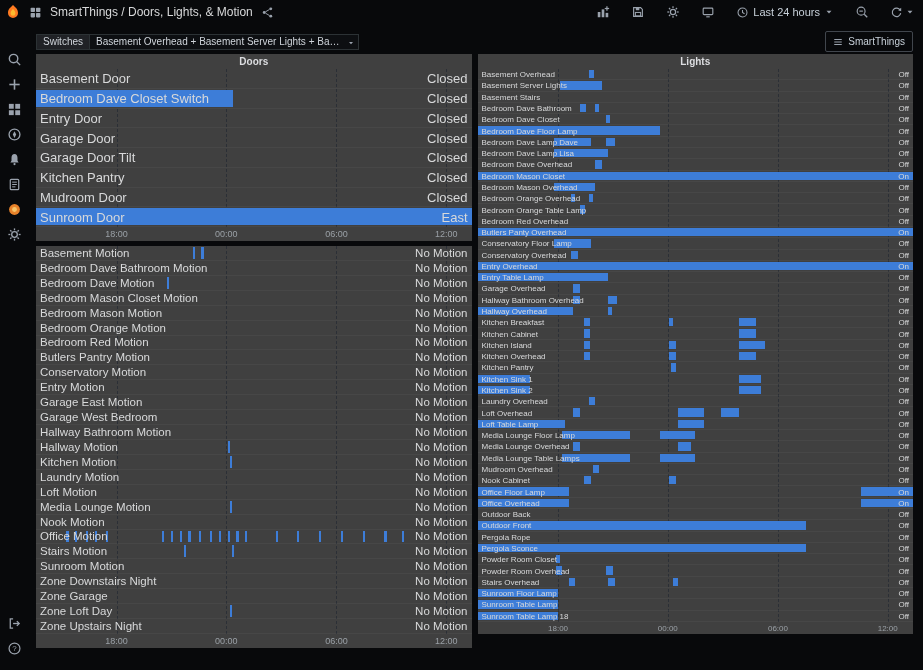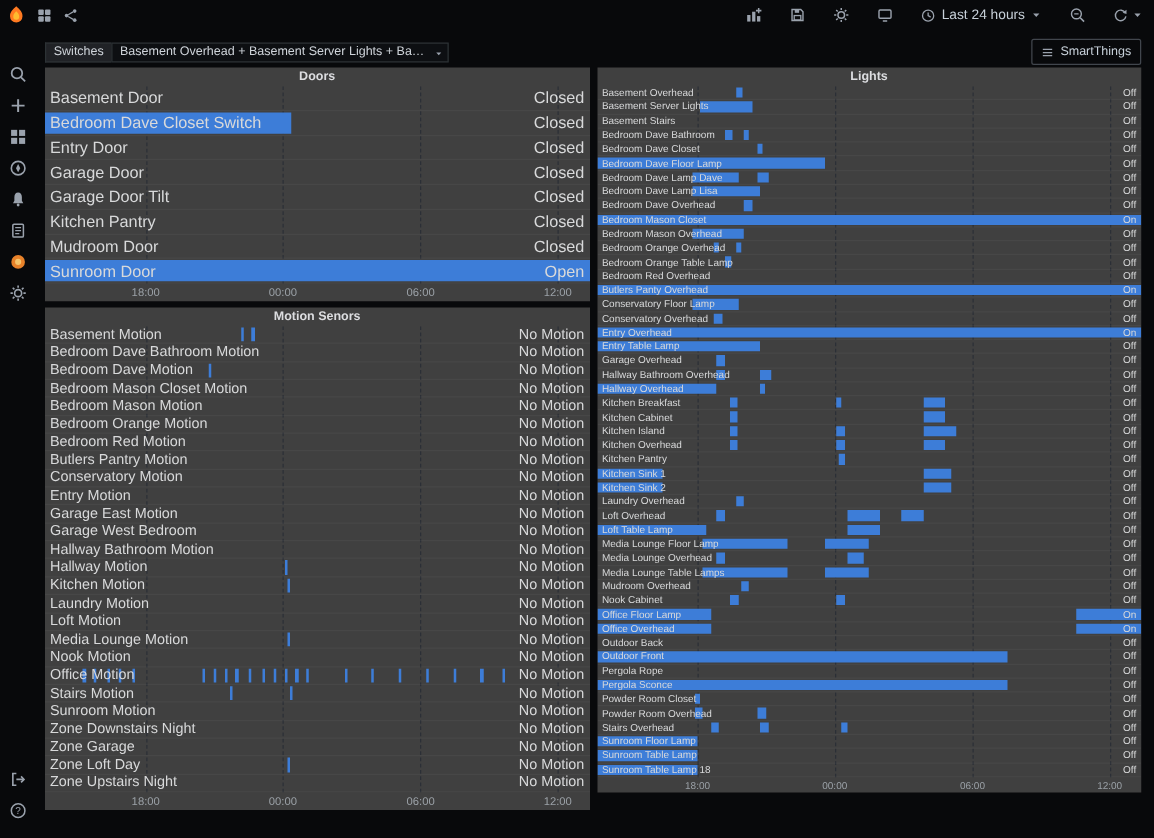--- a/index.html
+++ b/index.html
@@ -75,20 +75,21 @@
         </svg>
     </span>
     <span class="icon">
       <svg width="13" height="13" viewBox="0 0 16 16" fill="currentColor">
           <rect x="2" y="2" width="5.4" height="5.4" rx="1"></rect>
           <rect x="8.6" y="2" width="5.4" height="5.4" rx="1"></rect>
           <rect x="2" y="8.6" width="5.4" height="5.4" rx="1"></rect>
           <rect x="8.6" y="8.6" width="5.4" height="5.4" rx="1"></rect>
         </svg>
     </span>
+    <span class="tb-title">SmartThings / Doors, Lights, &amp; Motion</span>
     <span class="icon">
       <svg width="13" height="13" viewBox="0 0 16 16">
           <g fill="currentColor">
             <circle cx="12" cy="3.5" r="1.8"></circle>
             <circle cx="4" cy="8" r="1.8"></circle>
             <circle cx="12" cy="12.5" r="1.8"></circle>
           </g>
           <g stroke="currentColor" stroke-width="1.2">
             <line x1="5.6" y1="7.1" x2="10.4" y2="4.3"></line>
             <line x1="5.6" y1="8.9" x2="10.4" y2="11.7"></line>
@@ -311,32 +312,31 @@
             <span class="tlabel">Kitchen Pantry</span>
             <span class="tvalue">Closed</span>
           </div>
           <div class="trow">
             <span class="tlabel">Mudroom Door</span>
             <span class="tvalue">Closed</span>
           </div>
           <div class="trow">
             <div class="bar" style="left: 0%; width: 100%;"></div>
             <span class="tlabel">Sunroom Door</span>
-            <span class="tvalue">Open</span>
+            <span class="tvalue">East</span>
           </div>
         </div>
       <div class="axis">
           <span class="tick" style="left: 18.5%;">18:00</span>
           <span class="tick" style="left: 43.7%;">00:00</span>
           <span class="tick" style="left: 69%;">06:00</span>
           <span class="tick" style="left: 94.2%;">12:00</span>
         </div>
     </section>
     <section class="panel panel--motion" id="panel-motion">
-      <div class="panel-title">Motion Senors</div>
       <div class="rows">
           <div class="gridline" style="left: 18.5%;"></div>
           <div class="gridline" style="left: 43.7%;"></div>
           <div class="gridline" style="left: 69%;"></div>
           <div class="gridline" style="left: 94.2%;"></div>
           <div class="trow">
             <div class="bar" style="left: 36%; width: 0.5%;"></div>
             <div class="bar" style="left: 38%; width: 0.5%;"></div>
             <span class="tlabel">Basement Motion</span>
             <span class="tvalue">No Motion</span>

